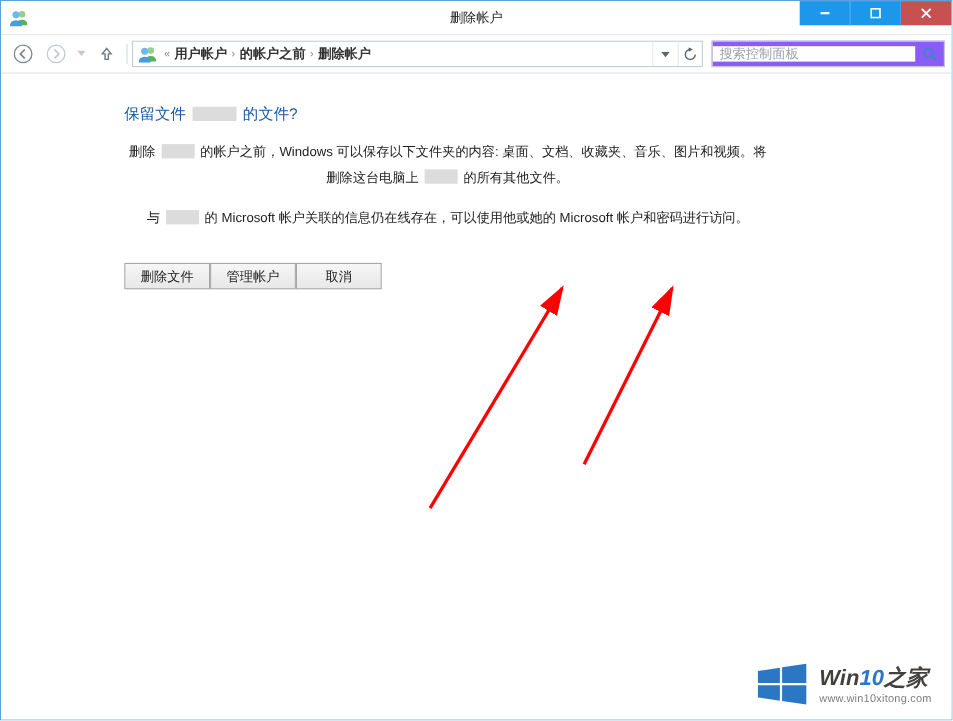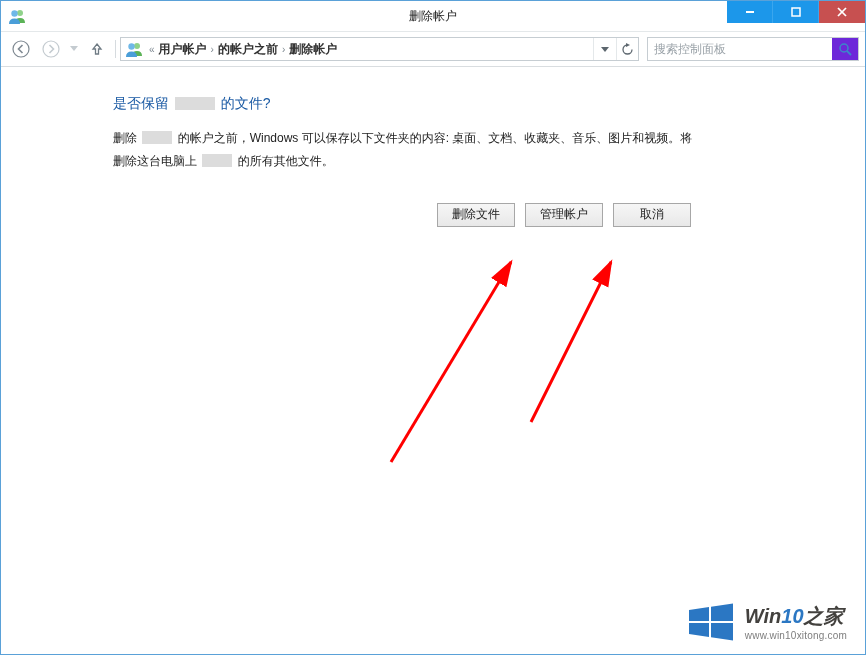--- a/index.html
+++ b/index.html
@@ -98,22 +98,22 @@
     .bc-dropdown, .bc-refresh {
       width: 22px; height: 100%;
       display: flex; align-items: center; justify-content: center;
       color: #5c666e;
       border-left: 1px solid #e4e8ea;
     }
     .bc-dropdown { border-left: none; }
     .search-box {
       width: 212px; height: 24px;
       border: 1px solid #c6cdd2;
-      display: flex; 
-      background: #6d28d9;
+      display: flex; align-items: center;
+      background: #8b5cf6;
     }
     .search-input {
       flex: 1; border: none; outline: none;
       font-size: 12px; padding: 0 6px;
       color: #333;
       font-family: inherit;
     }
     .search-input::placeholder { color: #9aa2a8; }
     .search-btn {
       width: 26px; height: 100%;
@@ -134,36 +134,35 @@
     .heading {
       color: #1959a3;
       font-size: 14px;
       font-weight: normal;
       margin-bottom: 14px;
     }
     .para {
       line-height: 1.9;
       color: #222;
       margin-bottom: 14px;
+      text-align: center;
     }
     .redacted {
       display: inline-block;
       width: 40px; height: 13px;
       background: #dcdcdc;
       vertical-align: middle;
       margin: 0 2px;
       position: relative;
       top: -1px;
     }
     .redacted.sm { width: 30px; }
 
     .btn-row {
       display: flex;
-      justify-content: flex-end;
-      gap: 10px;
       margin-top: 30px;
       padding-right: 10px;
     }
     .action-btn {
       min-width: 78px;
       height: 24px;
       border: 1px solid #a7a7a7;
       background: linear-gradient(#f6f6f6, #e8e8e8);
       font-size: 12px;
       color: #222;
@@ -297,27 +296,30 @@
             <circle cx="6" cy="6" r="4" fill="none" stroke="#3b88c8" stroke-width="1.5"></circle>
             <line x1="9" y1="9" x2="13" y2="13" stroke="#3b88c8" stroke-width="1.8"></line>
           </svg>
       </div>
     </div>
   </div>
 
   <div class="content">
     <div class="content-inner">
       <div class="heading">
-        <span>是否保留 </span><span class="redacted"></span><span> 的文件?</span>
+        <span>保留文件 </span><span class="redacted"></span><span> 的文件?</span>
       </div>
 
       <div class="para">
         <span>删除 </span><span class="redacted sm"></span><span> 的帐户之前，Windows 可以保存以下文件夹的内容: 桌面、文档、收藏夹、音乐、图片和视频。将删除这台电脑上 </span><span class="redacted sm"></span><span> 的所有其他文件。</span>
       </div>
 
+      <div class="para">
+        <span>与 </span><span class="redacted sm"></span><span> 的 Microsoft 帐户关联的信息仍在线存在，可以使用他或她的 Microsoft 帐户和密码进行访问。</span>
+      </div>
 
       <div class="btn-row">
         <button class="action-btn">删除文件</button>
         <button class="action-btn">管理帐户</button>
         <button class="action-btn">取消</button>
       </div>
     </div>
 
     <div class="arrow" style="left:380px; top:185px;">
       <svg width="160" height="220">

